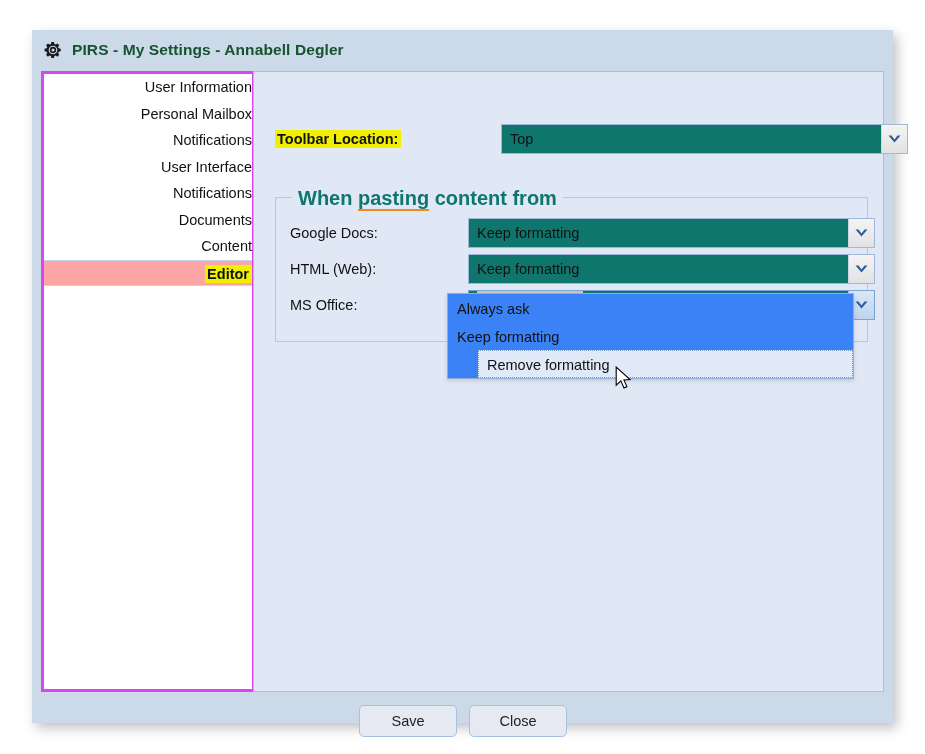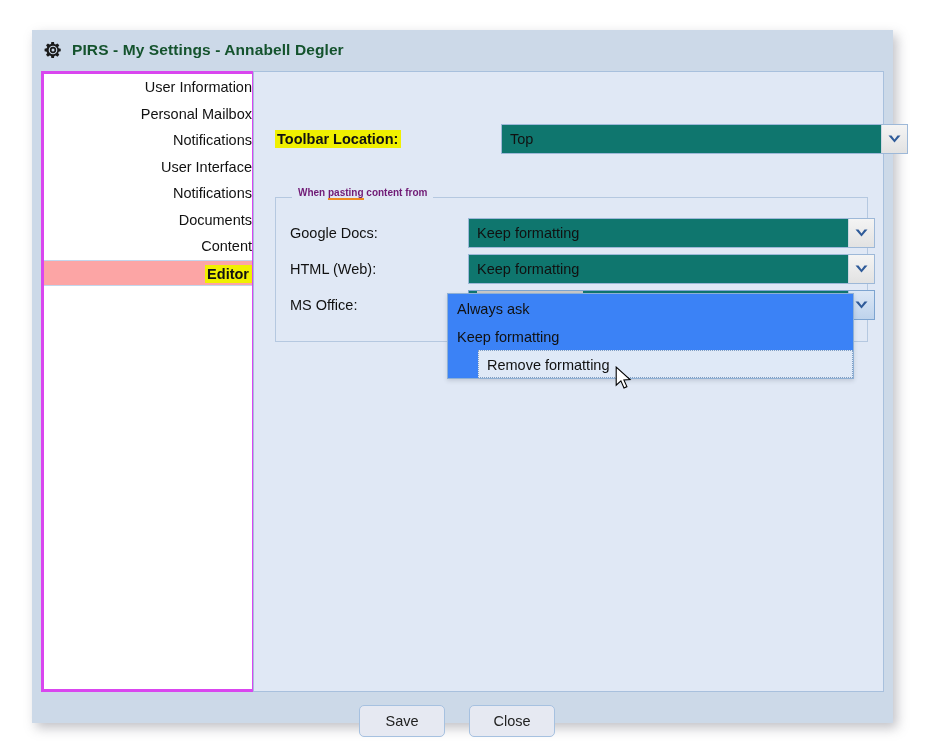--- a/index.html
+++ b/index.html
@@ -170,23 +170,23 @@
     height: 145px;
     border: 1px solid #b5c8e0;
     box-sizing: border-box;
   }
   .legend {
     position: absolute;
     left: 16px;
     top: -11px;
     background: #e0e8f5;
     padding: 0 6px;
-    font-size: 10px;
+    font-size: 20px;
     font-weight: bold;
-    color: #701a75;
+    color: #0f766e;
     white-space: nowrap;
   }
   .legend .squiggle {
     border-bottom: 2.5px solid #f08a1e;
     padding-bottom: 0px;
   }
 
   .row-inner {
     position: absolute;
     left: 14px;
@@ -228,21 +228,21 @@
     position: absolute;
     left: 0;
     top: 664px;
     width: 861px;
     height: 29px;
     background: #ccd9e8;
   }
   .btn {
     position: absolute;
     top: 11px;
-    width: 86px;
+    width: 98px;
     height: 32px;
     border: 1px solid #a6c1e0;
     border-radius: 5px;
     background: #e6e9f2;
     font-size: 14.5px;
     color: #222222;
     font-family: "Liberation Sans", sans-serif;
     cursor: default;
     padding: 0;
   }

